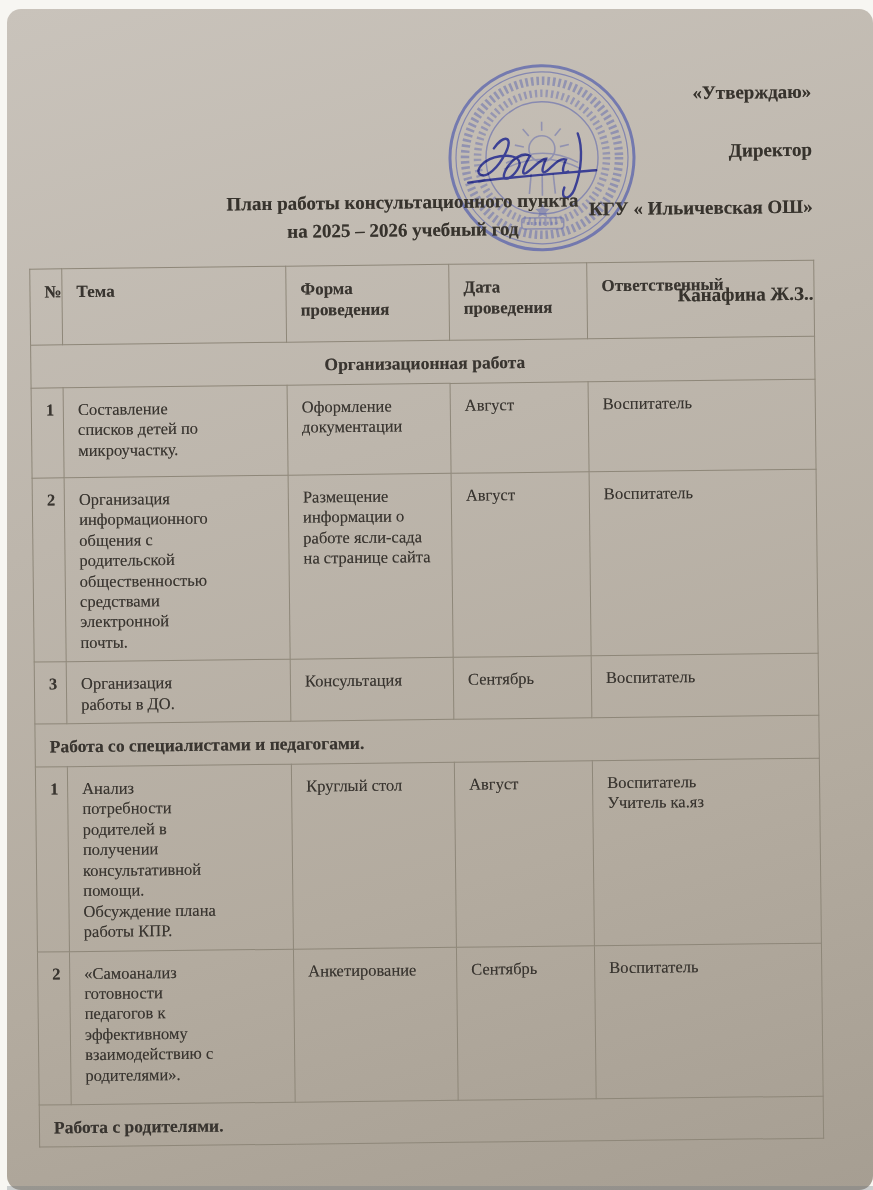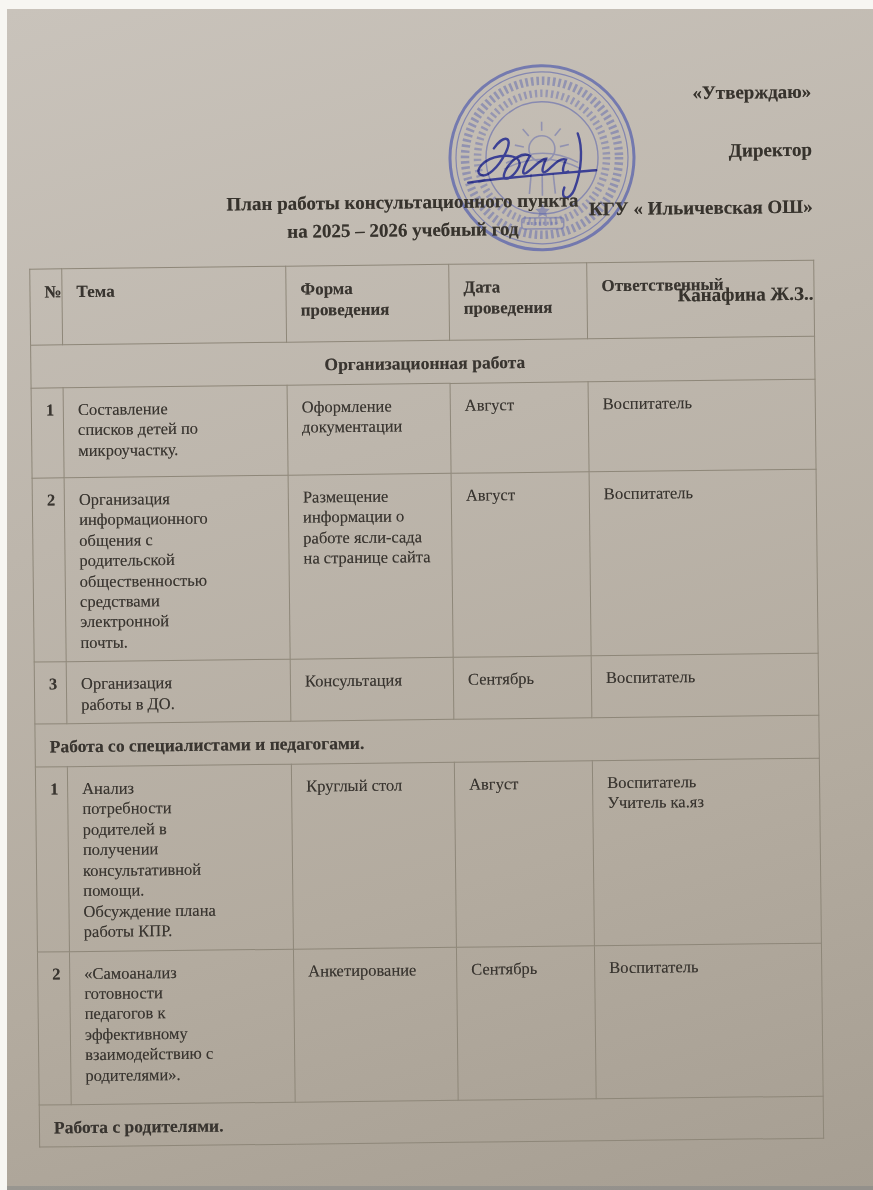--- a/index.html
+++ b/index.html
@@ -6,20 +6,21 @@
   body{
     width:873px;height:1190px;overflow:hidden;
     background:#f7f6f2;
     font-family:"Liberation Serif","DejaVu Serif",serif;
   }
   .page{position:relative;width:873px;height:1190px;}
   .paper{
     position:absolute;left:7px;top:9px;right:0;bottom:0;
     background:linear-gradient(163deg,#c9c3bb 0%,#bdb6ac 38%,#b5ad a2 70%,#a9a195 100%);
     background:linear-gradient(163deg,#c9c3bb 0%,#bdb6ac 38%,#b3ab9f 70%,#a69e92 100%);
+    border-radius:14px;
   }
   .paper::after{
     content:"";position:absolute;left:0;right:0;bottom:0;height:4px;
     background:rgba(104,112,124,.30);
   }
   .content{
     position:absolute;left:0;top:0;width:866px;height:1181px;
     transform:rotate(-0.65deg);
     color:#37332d;
     text-shadow:0 0 0.6px rgba(55,51,45,.55);

